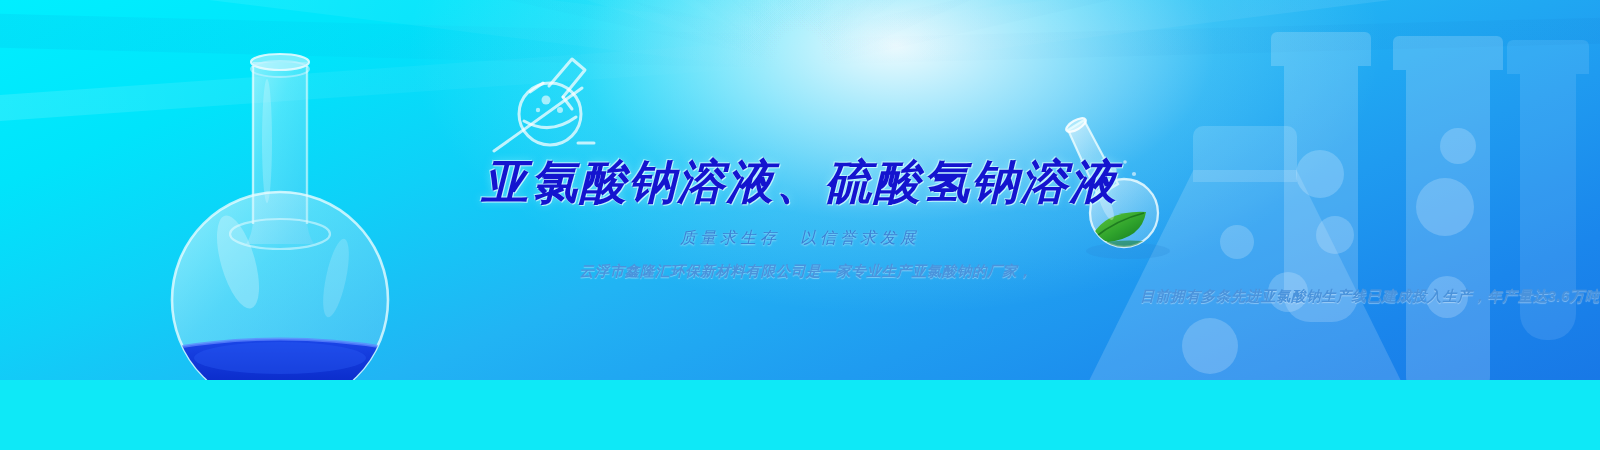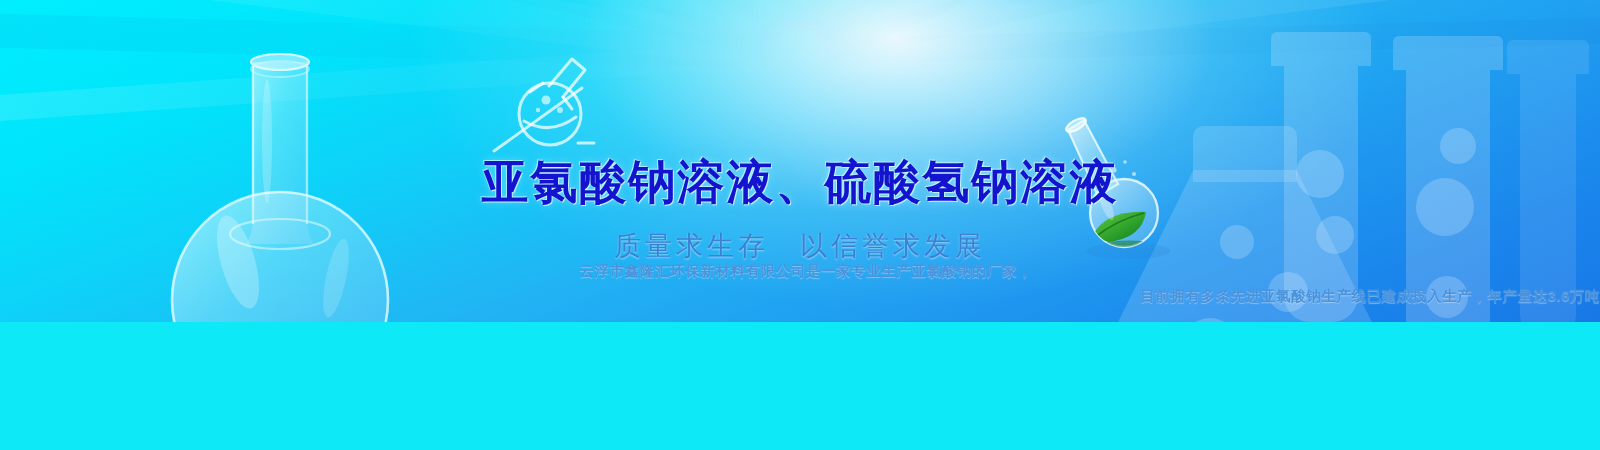--- a/index.html
+++ b/index.html
@@ -5,36 +5,37 @@
 <style>
   * { margin:0; padding:0; box-sizing:border-box; }
   html, body {
     width:1600px; height:450px; overflow:hidden;
     font-family:"Liberation Sans","DejaVu Sans",sans-serif;
     background:#0ee9f7;
   }
 
   .banner {
     position:relative;
-    width:1600px; height:322px;
+    width:1600px; height:380px;
     overflow:hidden;
     background:
       radial-gradient(ellipse 760px 420px at 56% 12%,
           rgba(255,255,255,0.92) 0%,
           rgba(236,255,255,0.55) 22%,
           rgba(180,245,252,0.18) 42%,
           rgba(255,255,255,0) 64%),
       linear-gradient(158deg,
           #00efff 0%,
           #00e4fb 18%,
           #0fd0f8 34%,
           #21b4f4 52%,
           #1f9bf0 70%,
           #1a86ec 86%,
           #1878e6 100%);
+    font-style: italic;
   }
 
   
   .rays {
     position:absolute;
     left:50%; top:52px;
     width:3200px; height:3200px;
     margin-left:-1600px;
     transform-origin:50% 0;
     pointer-events:none;
@@ -135,21 +136,21 @@
     color:#1414cf;
     text-shadow:
        0 0 1px rgba(210,255,255,.95),
        1px 1px 0 rgba(205,250,255,.85),
       -1px -1px 0 rgba(205,250,255,.7),
        0 0 9px rgba(160,240,255,.55);
     white-space:nowrap;
   }
   .subtitle {
     position:absolute; left:0; right:0; top:228px;
-    font-size:27px; font-weight:normal;
+    font-size:16px; font-weight:normal;
     letter-spacing:4px;
     color:#3b80d4;
     text-shadow:0 1px 2px rgba(255,255,255,.55);
     white-space:nowrap;
   }
   .bodyline {
     position:absolute; left:0; right:0;
     font-size:14.5px; font-weight:bold;
     letter-spacing:.6px;
     color:#4a93dc;

